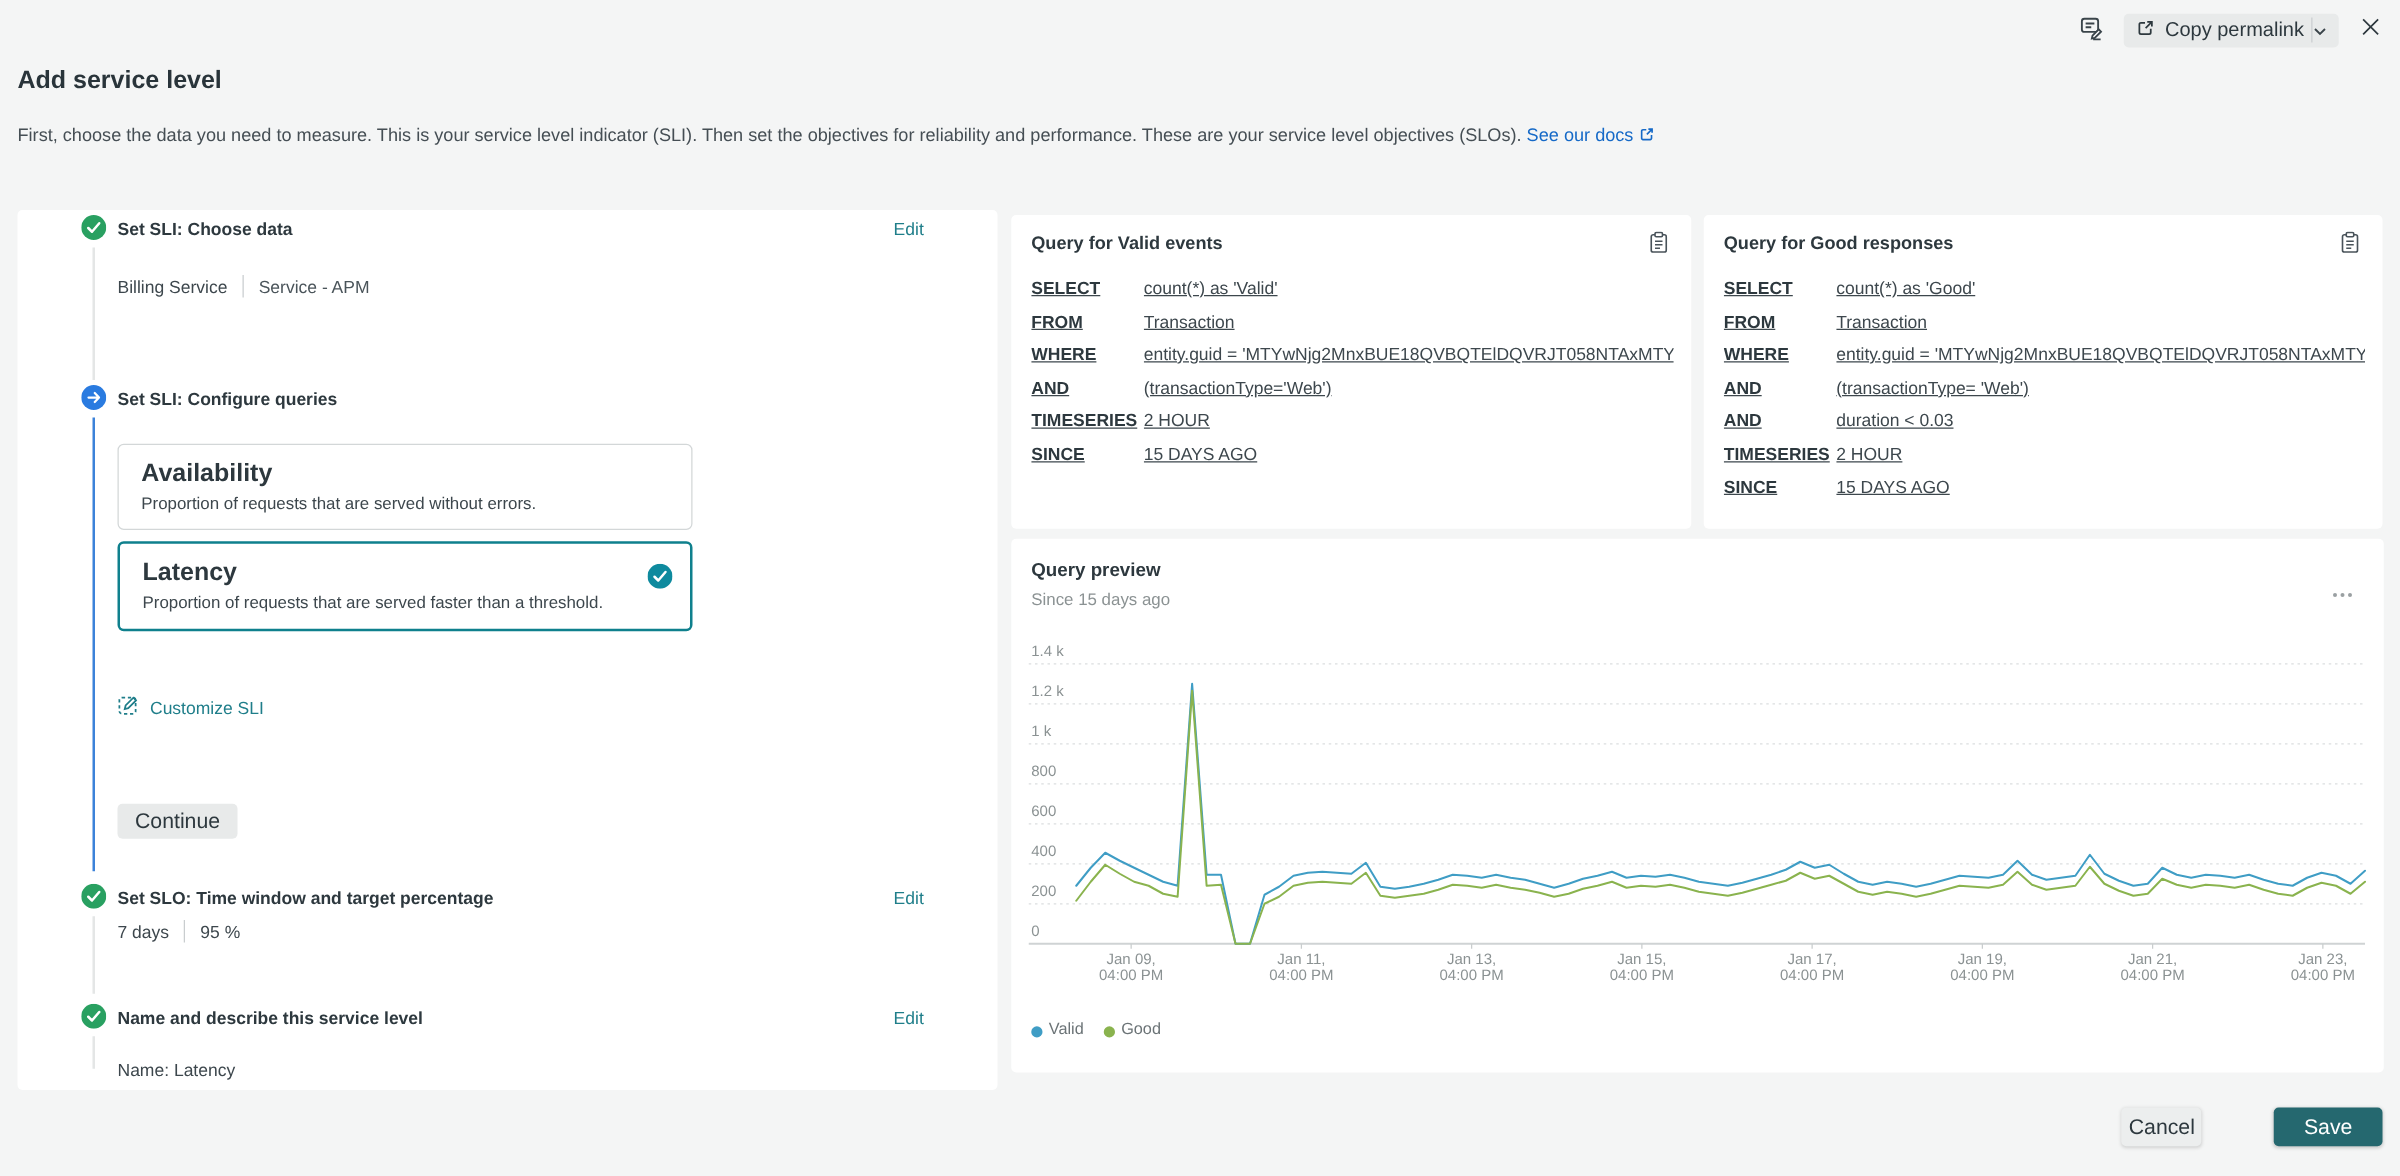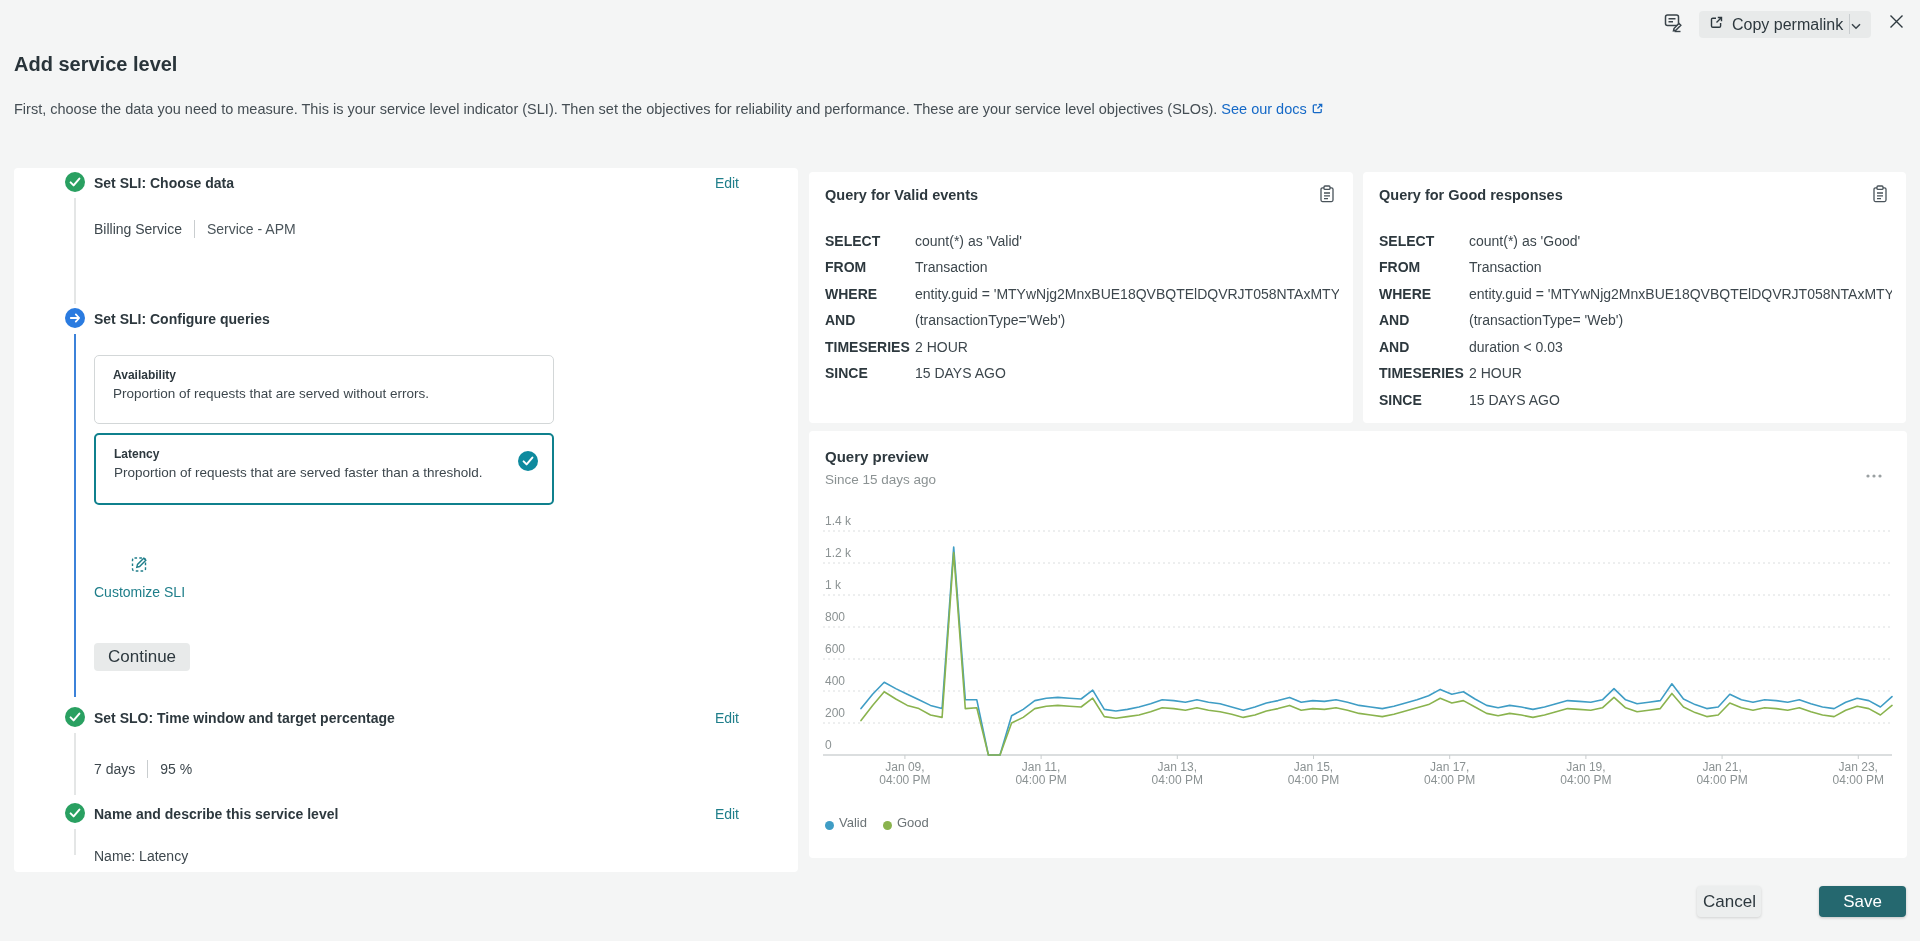--- a/index.html
+++ b/index.html
@@ -26,36 +26,36 @@
   .edit-link{position:absolute;right:59px;top:1px;font-size:14px;color:#1f7e8a;line-height:20px;text-decoration:none;cursor:pointer;}
   .connector{position:absolute;left:60px;width:2px;background:#e4e6e6;}
   .connector.blue{background:#3c82d9;}
   .content-line{position:absolute;left:80px;font-size:14px;color:#3d474d;display:flex;align-items:center;}
   .vdiv{display:inline-block;width:1px;height:18px;background:#c9cdcf;margin:0 12px;}
   .icon-btn{background:transparent;border:none;padding:0;cursor:pointer;color:#49535a;display:inline-flex;align-items:center;}
 
   .preset-card{position:absolute;left:80px;width:460px;border:1px solid #d3d7d8;border-radius:5px;background:#fff;
     padding:12px 18px;box-sizing:border-box;cursor:pointer;}
   .preset-card.selected{border:2px solid #0f808d;}
-  .card-title{font-size:12px;font-weight:700;color:#2d383e;margin-bottom:4px;}
+  .card-title{font-size:20px;font-weight:700;color:#2d383e;margin-bottom:4px;}
   .card-desc{font-size:13.5px;color:#3d474d;}
   .card-check{position:absolute;right:14px;top:16px;width:20px;height:20px;}
 
   .customize-link{position:absolute;left:80px;display:flex;align-items:center;gap:8px;color:#1f7e8a;font-size:14px;cursor:pointer;text-decoration:none;}
   .dotted-term{border-bottom:1px dotted #8d9494;padding-bottom:2px;cursor:help;}
   .threshold-input{width:64px;height:27px;background:#e8eaea;border:none;border-radius:3px;padding:0 10px;
     font-size:14px;color:#3d474d;box-sizing:border-box;font-family:inherit;}
   .btn{border:none;border-radius:4px;font-size:17px;font-family:inherit;cursor:pointer;}
   .btn-continue{position:absolute;left:80px;height:28px;padding:0 14px;background:#e8eaea;color:#2d383e;}
 
   
   .q-title{position:absolute;left:16px;top:15px;font-size:14.5px;font-weight:700;color:#2d383e;}
   .q-copy{position:absolute;right:18px;top:13px;}
   .q-rows{position:absolute;left:16px;right:14px;top:50px;}
-  .q-row{display:flex;height:26.5px;align-items:flex-end;font-size:14px;overflow:hidden;}
+  .q-row{display:flex;height:26.5px;align-items:flex-start;font-size:14px;overflow:hidden;text-decoration:underline;}
   .q-label{flex:0 0 90px;font-weight:700;color:#2d383e;}
   .q-value{color:#3d474d;white-space:nowrap;overflow:hidden;flex:1;}
 
   
   .chart-title{position:absolute;left:16px;top:17px;font-size:15px;font-weight:700;color:#2d383e;}
   .chart-subtitle{position:absolute;left:16px;top:41px;font-size:13.5px;color:#8b9293;}
   .kebab-btn{position:absolute;right:24px;top:36px;}
   .ytick{fill:#8b9293;font-size:12px;}
   .xtick{fill:#8b9293;font-size:12px;text-anchor:middle;}
   .chart-legend{position:absolute;left:16px;top:384px;display:flex;gap:16px;font-size:13px;color:#6b7376;}
@@ -166,21 +166,21 @@
       <div class="card-desc">Proportion of requests that are served faster than a threshold.</div>
       <span class="card-check">
         <svg width="20" height="20" viewBox="0 0 20 20">
             <circle cx="10" cy="10" r="10" fill="#0e8a9e"></circle>
             <path d="M5.6 10.4 l3 3 L14.4 6.6" stroke="#fff" stroke-width="2" fill="none" stroke-linecap="round" stroke-linejoin="round"></path>
           </svg>
       </span>
     </div>
 
 
-    <a class="customize-link" style="top:387px;flex-direction:column;">
+    <a class="customize-link" style="top:387px;">
       <span>
         <svg width="18" height="18" viewBox="0 0 18 18" fill="none" stroke="#1f7e8a" stroke-width="1.4">
           <rect x="1.5" y="3" width="13" height="13" rx="2" stroke-dasharray="2.6 2.2"></rect>
           <path d="M12.7 3.2 l2.1 2.1 L8.6 11.5 l-2.8 .7 .7-2.8 z"></path>
         </svg>
       </span>
       <span>Customize SLI</span>
     </a>
 
 
@@ -192,21 +192,21 @@
             <circle cx="10" cy="10" r="10" fill="#29a061"></circle>
             <path d="M5.6 10.4 l3 3 L14.4 6.6" stroke="#fff" stroke-width="2" fill="none" stroke-linecap="round" stroke-linejoin="round"></path>
           </svg>
       </span>
       <span class="step-title">Set SLO: Time window and target percentage</span>
       <a class="edit-link">Edit</a>
     </div>
 
     <div class="connector" style="top:565px;height:62px;"></div>
 
-    <div class="content-line" style="top:592px;">
+    <div class="content-line" style="top:568px;">
       <span>7 days</span>
       <span class="vdiv"></span>
       <span>95 %</span>
     </div>
 
     <div class="step-row" style="top:635px;">
       <span class="step-icon">
         <svg width="20" height="20" viewBox="0 0 20 20">
             <circle cx="10" cy="10" r="10" fill="#29a061"></circle>
             <path d="M5.6 10.4 l3 3 L14.4 6.6" stroke="#fff" stroke-width="2" fill="none" stroke-linecap="round" stroke-linejoin="round"></path>

